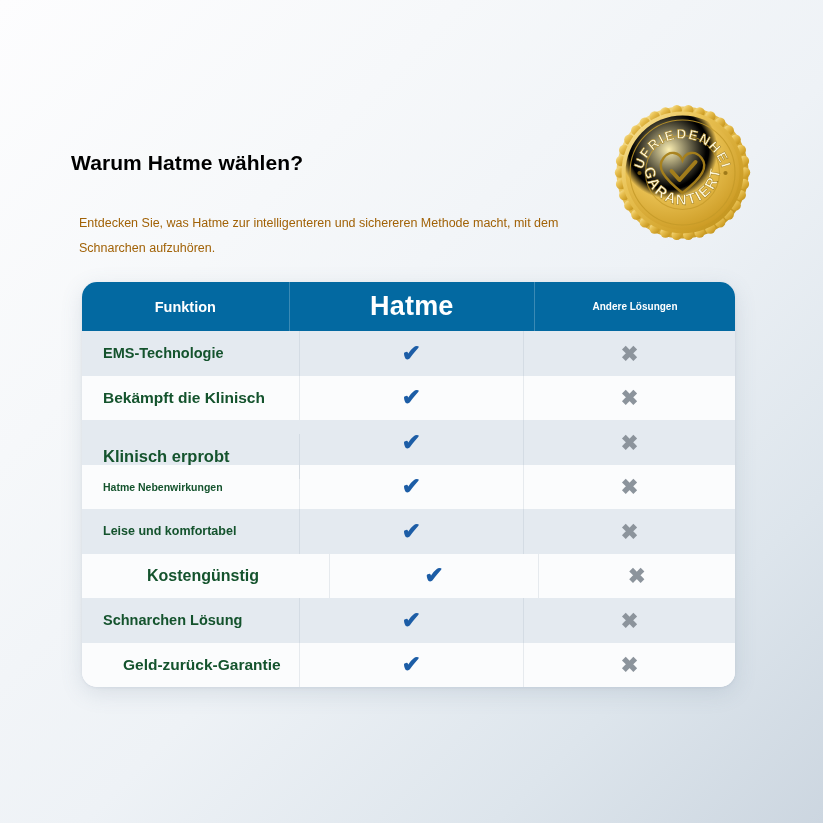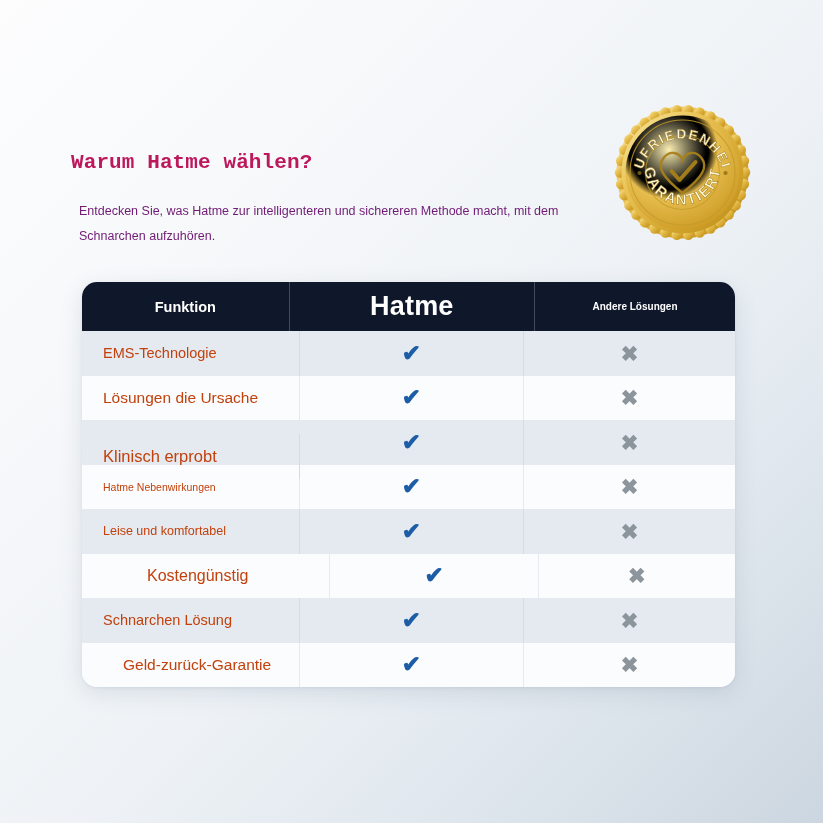--- a/index.html
+++ b/index.html
@@ -10,30 +10,29 @@
     position:relative;
     overflow:hidden;
     -webkit-font-smoothing: antialiased;
   }
 
   
   .header-wrap { position:absolute; left:71px; top:150px; width:560px; }
   .page-title {
     font-size:21px;
     font-weight:700;
-    color:#be185d;
+    color:#000000;
     letter-spacing:0.1px;
     line-height:1.2;
-    font-family:Liberation Mono, monospace;
   }
   .page-subtitle {
-    margin-top:24px;
+    margin-top:36px;
     margin-left:8px;
     font-size:12.5px;
-    color:#701a75;
+    color:#a16207;
     line-height:2.0;
     max-width:500px;
     font-weight:400;
   }
 
   
   .badge {
     position:absolute;
     left:612px; top:102px;
     width:141px; height:141px;
@@ -45,21 +44,21 @@
     position:absolute;
     left:82px; top:282px;
     width:653px;
     border-radius:15px;
     overflow:hidden;
     box-shadow: 0 6px 22px rgba(90,110,135,0.16), 0 1px 3px rgba(90,110,135,0.10);
     background:#fff;
   }
   .thead {
     display:flex;
-    background:#0f172a;
+    background:#0369a1;
     height:49px;
     align-items:flex-end;
   }
   .th {
     color:#ffffff;
     text-align:center;
     font-weight:700;
     display:flex; align-items:center; justify-content:center;
     height:100%;
   }
@@ -68,24 +67,24 @@
   .th-other   { width:211px; font-size:10px; }
 
   .tbody { display:block; }
   .tr { display:flex; height:44.5px; align-items:center; }
   .tr.odd  { background:#e4eaf0; }
   .tr.even { background:#fbfcfd; }
 
   .td-feature {
     width:218px;
     padding-left:21px;
-    color:#c2410c;
+    color:#14532d;
     border-right:1px solid rgba(150,165,180,0.20);
     height:100%;
-    display:flex; align-items:center;
+    display:flex; align-items:center;font-weight:bold;
   }
   .td-mark {
     width:224px;
     display:flex; align-items:center; justify-content:center;
     height:100%;
     border-right:1px solid rgba(150,165,180,0.20);
   }
   .td-mark.other { width:211px; border-right:none; }
 
   .mark-check {
@@ -208,21 +207,21 @@
       <div class="tr odd">
         <div class="td-feature" style="font-size: 14.5px;">EMS-Technologie</div>
         <div class="td-mark">
           <span class="mark-check">✔</span>
         </div>
         <div class="td-mark other">
           <span class="mark-cross">✖</span>
         </div>
       </div>
       <div class="tr even">
-        <div class="td-feature" style="font-size: 15.5px;">Lösungen die Ursache</div>
+        <div class="td-feature" style="font-size: 15.5px;">Bekämpft die Klinisch</div>
         <div class="td-mark">
           <span class="mark-check">✔</span>
         </div>
         <div class="td-mark other">
           <span class="mark-cross">✖</span>
         </div>
       </div>
       <div class="tr odd">
         <div class="td-feature" style="font-size: 16.5px; margin-top: 28px;">Klinisch erprobt</div>
         <div class="td-mark">

